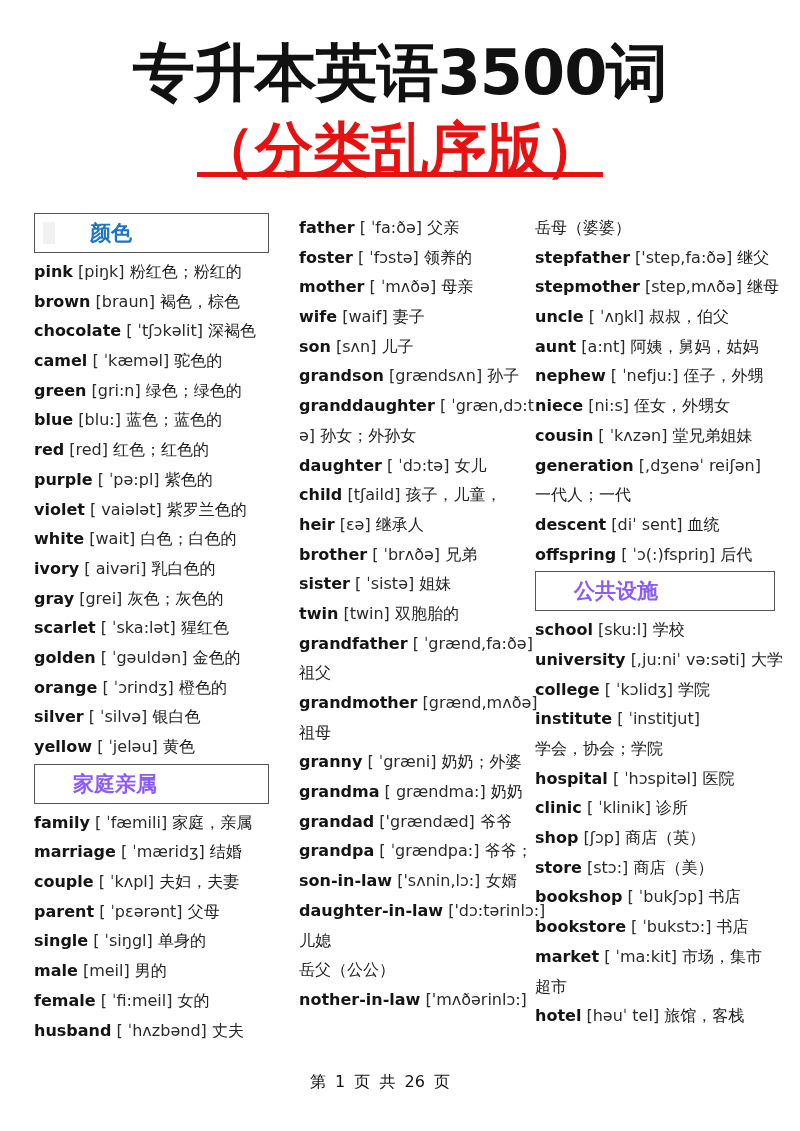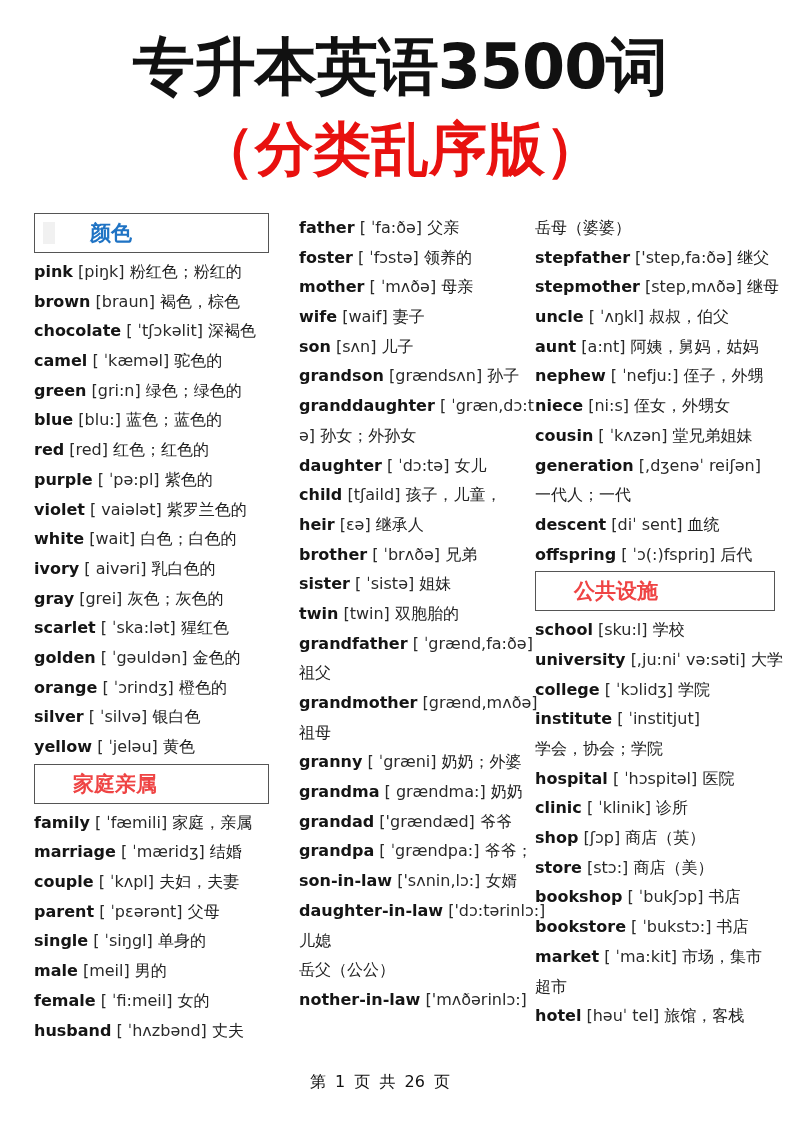--- a/index.html
+++ b/index.html
@@ -2,28 +2,28 @@
 <html><head>
   <meta charset="utf-8">
   <style>
     html, body { margin: 0; padding: 0; background: #ffffff; }
     body {
       width: 800px; height: 1131px; position: relative; overflow: hidden;
       font-family: "DejaVu Sans", "Liberation Sans", sans-serif;
       color: #111111;
     }
     .title {
-      position: absolute; left: 0; top: 32px; width: 800px;
+      position: absolute; left: 0; top: 38px; width: 800px;
       text-align: center; font-size: 62px; font-weight: bold; letter-spacing: -1px;
       color: #111111; line-height: 70px;
     }
     .subtitle {
       position: absolute; left: 0; top: 114px; width: 800px;
       text-align: center; font-size: 58px; font-weight: bold;
-      color: #e8110f; line-height: 70px;
+      color: #e8110f; line-height: 70px; text-decoration: underline;
     }
     .col {
       position: absolute; top: 213px;
     }
     .col1 { left: 34px; width: 235px; }
     .col2 { left: 299px; width: 240px; }
     .col3 { left: 535px; width: 240px; top: 213px; }
     .line {
       font-size: 16px; line-height: 29.7px; height: 29.7px; white-space: nowrap;
       color: #222222;
@@ -31,21 +31,21 @@
     .word { font-weight: bold; color: #151515; }
     .ipa { font-family: "DejaVu Sans", sans-serif; font-weight: normal; color: #2a2a2a; }
     .cn { color: #222222; }
     .section-box {
       border: 1.5px solid #555555; height: 40px; margin: 0 0 4px 0;
       display: flex; align-items: center; box-sizing: border-box;
       font-size: 21px; font-weight: bold; gap: 17px;
     }
     .section-box .label { margin-left: 38px; }
     .section-box.blue .label { color: #1f73c4; }
-    .section-box.black .label { color: #ef4444; }
+    .section-box.black .label { color: #8b5cf6; }
     .blank-swatch {
       width: 12px; height: 22px; background: #f1f1f1; margin-left: 8px; margin-right: -20px;
     }
     .footer {
       position: absolute; left: 0; width: 760px; top: 1072px; text-align: center;
       font-size: 16px; color: #111111; word-spacing: 4px;
     }
   </style>
 </head>
 <body>

